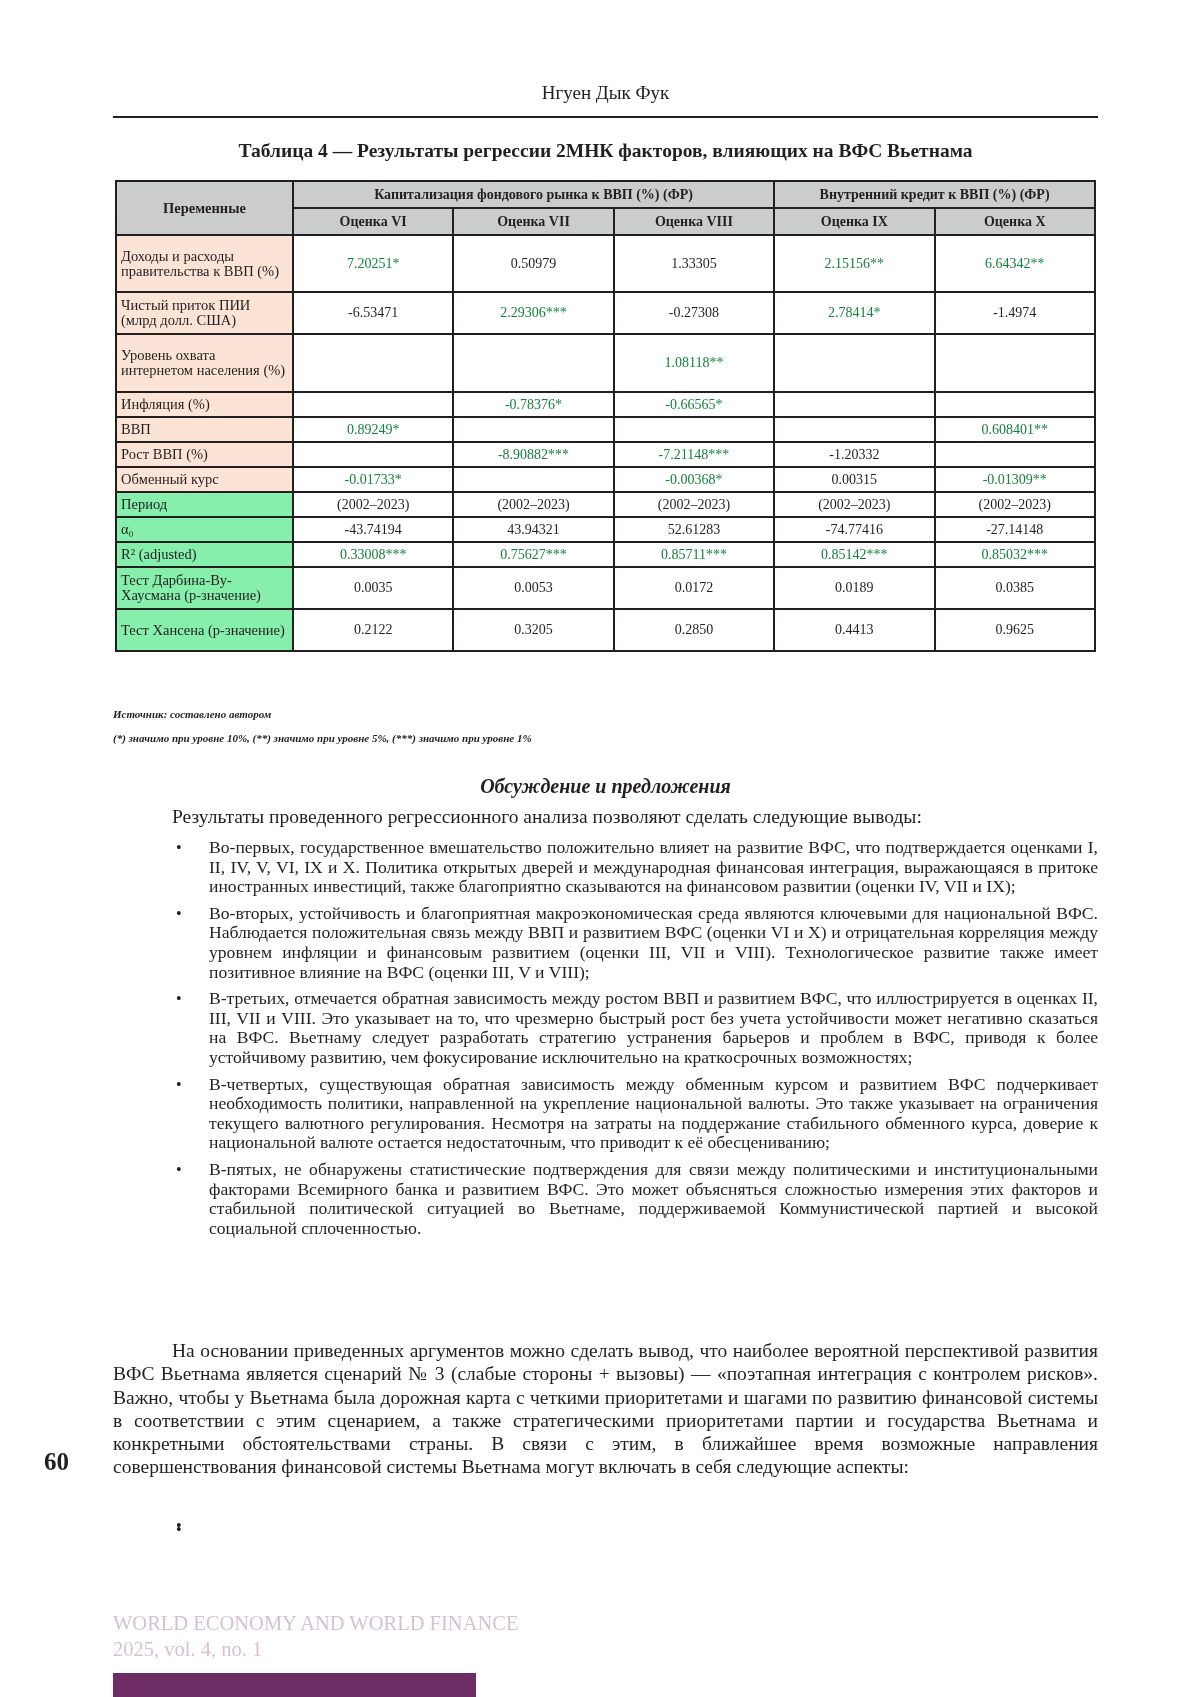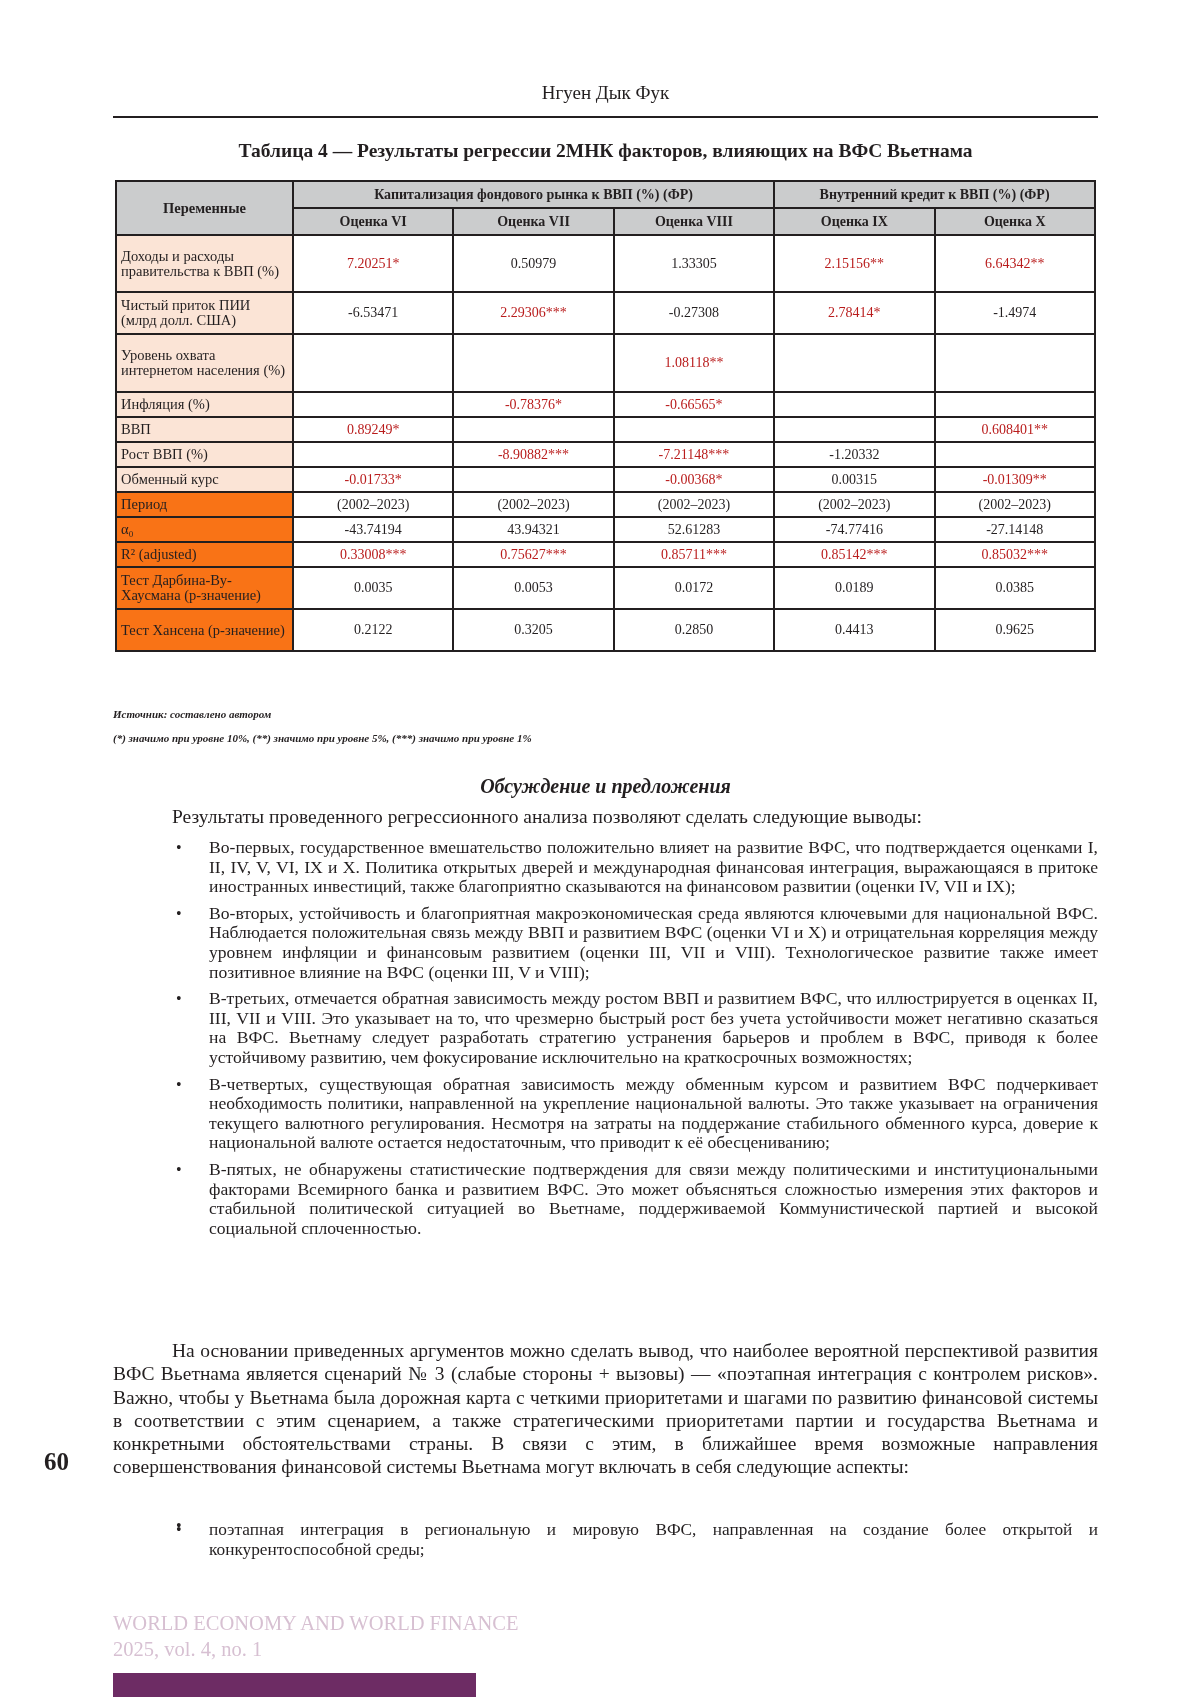--- a/index.html
+++ b/index.html
@@ -24,23 +24,23 @@
       border-collapse: collapse; font-size: 14px; table-layout: fixed;
     }
     table.results td, table.results th {
       border: 2px solid #231f20; padding: 0 4px; vertical-align: middle;
     }
     table.results th {
       background: #cbcccd; font-weight: bold; font-size: 14px; text-align: center; height: 25px;
     }
     table.results th.varhead { font-size: 14.5px; margin-left: 44px; }
     table.results td.var { background: #fbe4d6; text-align: left; line-height: 15px; font-size: 14.5px; }
-    table.results td.var.grey { background: #f97316; }
+    table.results td.var.grey { background: #86efac; }
     table.results td.val { text-align: center; background: #fff; font-size: 14px; }
-    table.results td.val.sig { color: #b91c1c; }
+    table.results td.val.sig { color: #15803d; }
     .r-tall { height: 57px; }
     .r-mid { height: 42px; }
     .r-big { height: 58px; }
     .r-one { height: 25px; }
     .r-two { height: 42px; }
     .note {
       position: absolute; left: 113px; font-style: italic; font-weight: bold; font-size: 11px;
     }
     .section-title {
       position: absolute; left: 113px; top: 775px; width: 985px; text-align: center;
@@ -214,19 +214,19 @@
   <li><span class="dot">•</span><span>Во-вторых, устойчивость и благоприятная макроэкономическая среда являются ключевыми для национальной ВФС. Наблюдается положительная связь между ВВП и развитием ВФС (оценки VI и X) и отрицательная корреляция между уровнем инфляции и финансовым развитием (оценки III, VII и VIII). Технологическое развитие также имеет позитивное влияние на ВФС (оценки III, V и VIII);</span></li>
   <li><span class="dot">•</span><span>В-третьих, отмечается обратная зависимость между ростом ВВП и развитием ВФС, что иллюстрируется в оценках II, III, VII и VIII. Это указывает на то, что чрезмерно быстрый рост без учета устойчивости может негативно сказаться на ВФС. Вьетнаму следует разработать стратегию устранения барьеров и проблем в ВФС, приводя к более устойчивому развитию, чем фокусирование исключительно на краткосрочных возможностях;</span></li>
   <li><span class="dot">•</span><span>В-четвертых, существующая обратная зависимость между обменным курсом и развитием ВФС подчеркивает необходимость политики, направленной на укрепление национальной валюты. Это также указывает на ограничения текущего валютного регулирования. Несмотря на затраты на поддержание стабильного обменного курса, доверие к национальной валюте остается недостаточным, что приводит к её обесцениванию;</span></li>
   <li><span class="dot">•</span><span>В-пятых, не обнаружены статистические подтверждения для связи между политическими и институциональными факторами Всемирного банка и развитием ВФС. Это может объясняться сложностью измерения этих факторов и стабильной политической ситуацией во Вьетнаме, поддерживаемой Коммунистической партией и высокой социальной сплоченностью.</span></li>
 </ul>
 
 <p class="para">На основании приведенных аргументов можно сделать вывод, что наиболее вероятной перспективой развития ВФС Вьетнама является сценарий № 3 (слабые стороны + вызовы) — «поэтапная интеграция с контролем рисков». Важно, чтобы у Вьетнама была дорожная карта с четкими приоритетами и шагами по развитию финансовой системы в соответствии с этим сценарием, а также стратегическими приоритетами партии и государства Вьетнама и конкретными обстоятельствами страны. В связи с этим, в ближайшее время возможные направления совершенствования финансовой системы Вьетнама могут включать в себя следующие аспекты:</p>
 
 <ul class="bullets small" style="top:1516px;">
   <li style="margin-bottom:4px;"><span class="dot">•</span></li>
-  <li><span class="dot">•</span><span>поэтапная интеграция в региональную и мировую ВФС, направленная на создание более открытой и конкурентоспособной среды;</span></li>
+  <li><span class="dot">•</span></li>
 </ul>
 
 <div class="page-num">60</div>
 <div class="journal" style="top:1612px;">WORLD ECONOMY AND WORLD FINANCE</div>
 <div class="journal" style="top:1638px;">2025, vol. 4, no. 1</div>
 <div class="footer-bar"></div>
 
 </body></html>

